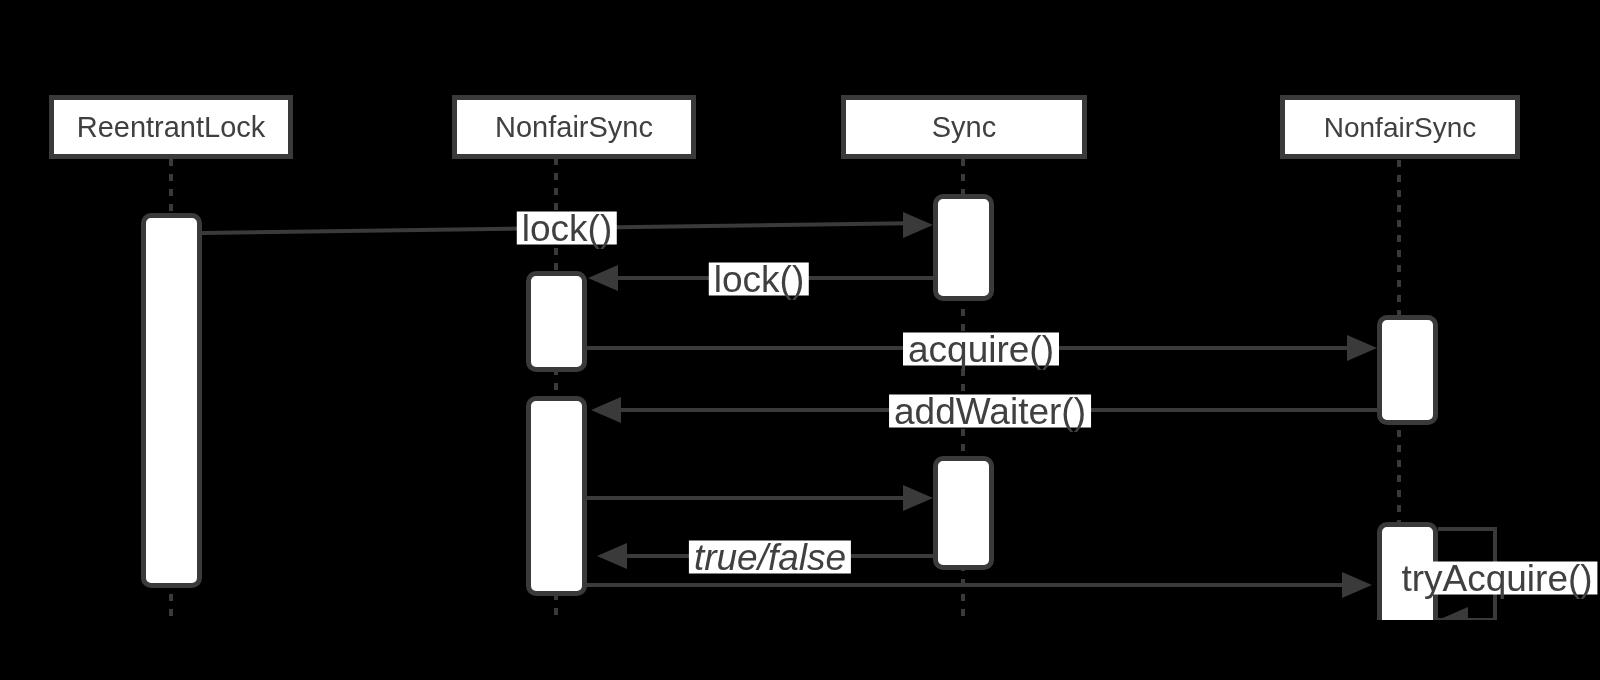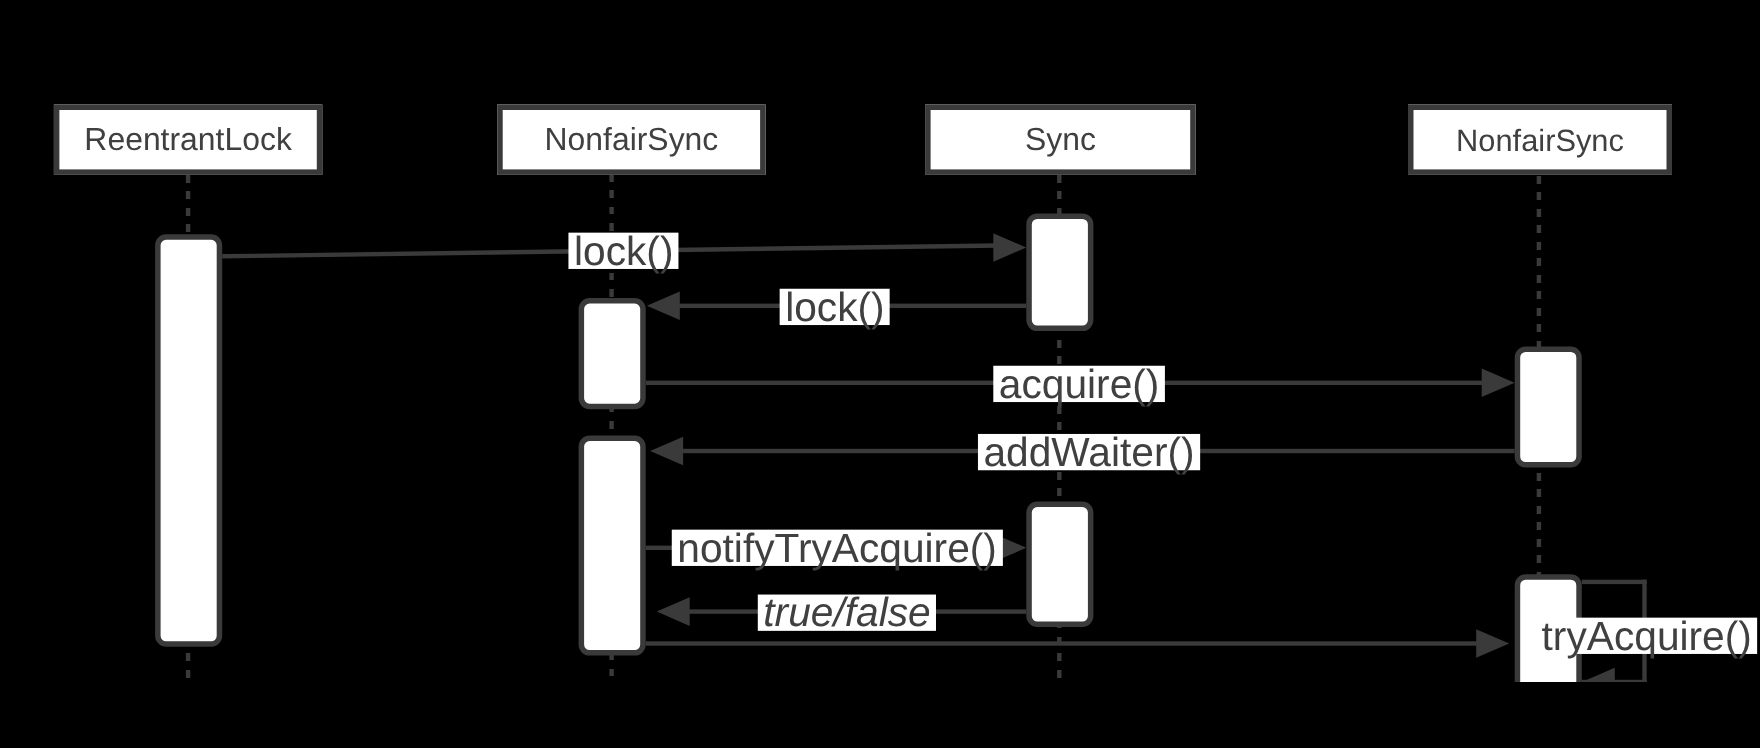--- a/index.html
+++ b/index.html
@@ -128,21 +128,20 @@
   <div class="msg-line" style="left:587px; top:298px; width:765px;"></div>
   <div class="arrow-right" style="left:1347px; top:287px;"></div>
   <span class="msg-label" style="left:981px; top:301px;">acquire()</span>
 
   <div class="msg-line" style="left:614px; top:360px; width:763px;"></div>
   <div class="arrow-left" style="left:591px; top:349px;"></div>
   <span class="msg-label" style="left:990px; top:363px;">addWaiter()</span>
 
   <div class="msg-line" style="left:587px; top:448px; width:321px;"></div>
   <div class="arrow-right" style="left:903px; top:437px;"></div>
-  <span class="msg-label" style="left:761px; top:450px;">notifyTryAcquire()</span>
 
   <div class="msg-line" style="left:621px; top:506px; width:312px;"></div>
   <div class="arrow-left" style="left:597px; top:495px;"></div>
   <span class="msg-label" style="left:770px; top:509px;font-style:italic;">true/false</span>
 
   <div class="msg-line" style="left:587px; top:535px; width:760px;"></div>
   <div class="arrow-right" style="left:1342px; top:524px;"></div>
 
   <div class="self-loop" style="left:1438px; top:479px; width:59px; height:95px;"></div>
   <div class="arrow-left" style="left:1438px; top:559px;"></div>

